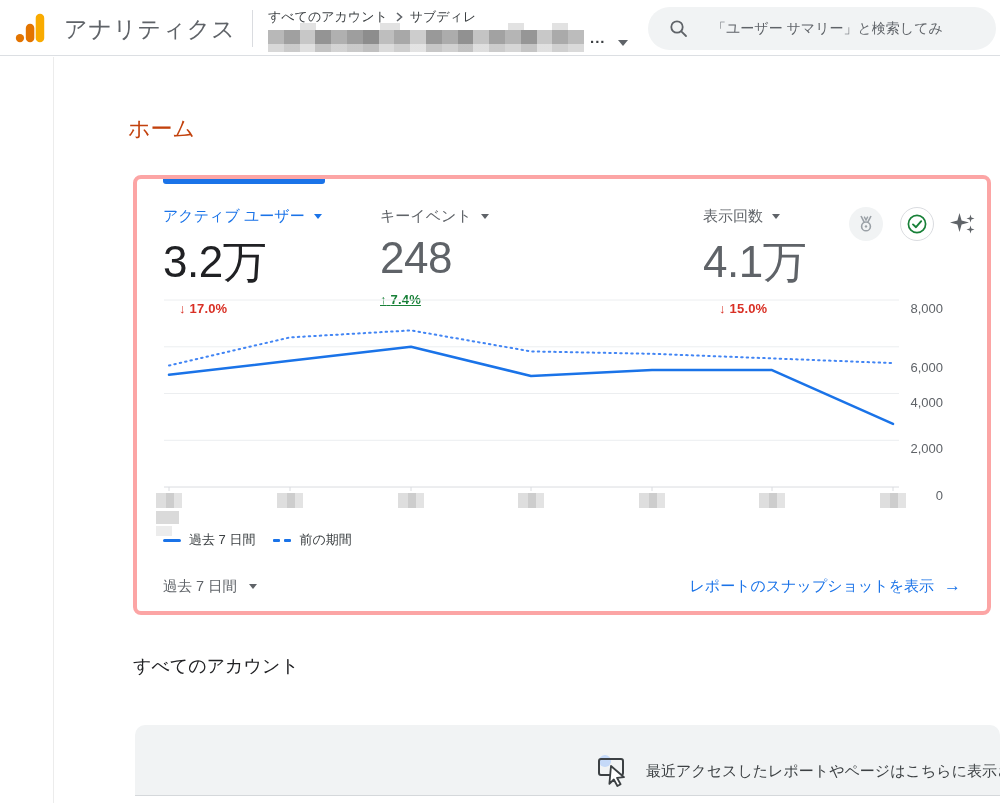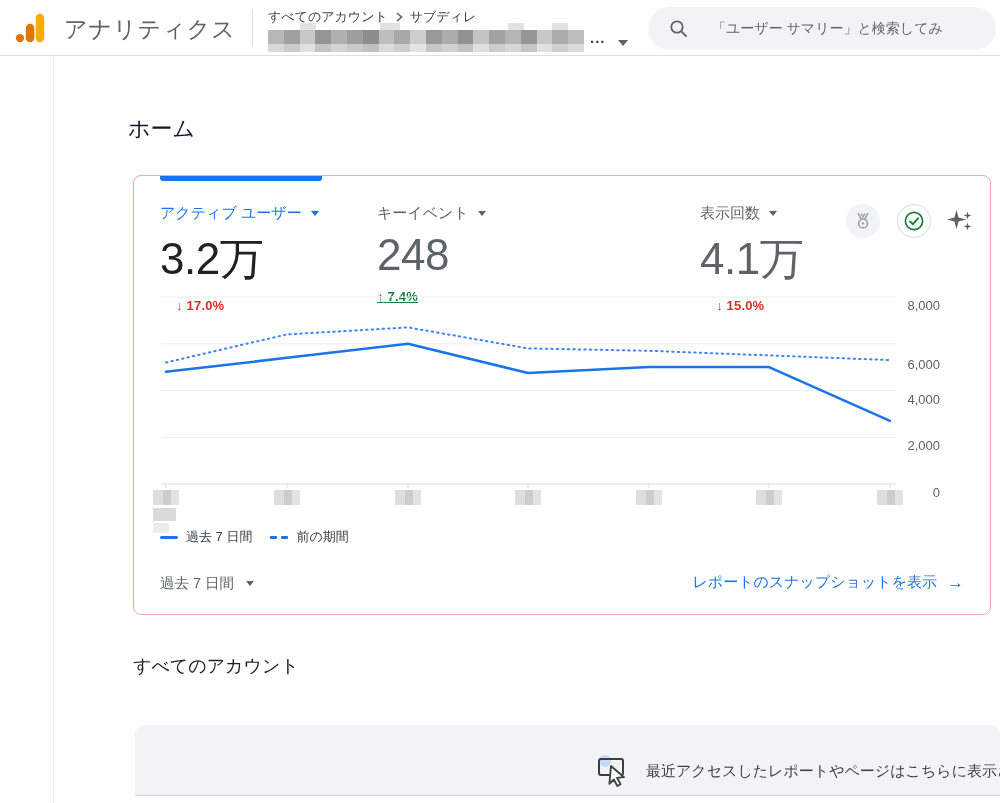--- a/index.html
+++ b/index.html
@@ -34,23 +34,23 @@
   .search-pill .mag { position:absolute; left:20px; top:11px; }
   .search-placeholder { position:absolute; left:64px; top:0; line-height:43px; font-size:14px; color:#5f6368;
                         white-space:nowrap; overflow:hidden; width:280px; }
   
   .sidebar { position:absolute; left:0; top:57px; width:54px; height:746px; background:#fff;
              border-right:1px solid #ececec; z-index:5; }
   .nav-btn { position:absolute; cursor:pointer; }
   .home-btn { left:7px; top:80px; width:40px; height:40px; border-radius:50%; background:#1a73e8;
               display:flex; align-items:center; justify-content:center; }
   
-  .page-title { position:absolute; left:128px; top:114px; font-size:22px; color:#0f172a; }
+  .page-title { position:absolute; left:128px; top:114px; font-size:22px; color:#c2410c; }
   .overview-card { position:absolute; left:133px; top:175px; width:858px; height:440px; background:#fff;
-                   border:1px solid #fca5a5; border-radius:8px; }
+                   border:4px solid #fca5a5; border-radius:8px; }
   .tab-indicator { position:absolute; left:26px; top:0; width:162px; height:5px; background:#1a73e8;
                    border-radius:0 0 3px 3px; }
   .metric { position:absolute; top:27px; cursor:pointer; }
   .metric-label-row { display:flex; align-items:center; gap:9px; height:20px; }
   .metric-label { font-size:15px; color:#5f6368; }
   .metric.selected .metric-label { color:#1a73e8; }
   .metric-value { font-size:44px; color:#5f6368; margin-top:7px; letter-spacing:-.5px; }
   .metric.selected .metric-value { color:#202124; }
   .metric-delta { margin-top:9px; font-size:13px; font-weight:bold; letter-spacing:.2px; }
   .metric-delta.down { color:#d93025;margin-left:16px; }
@@ -72,21 +72,21 @@
   .ytick { position:absolute; left:770px; width:36px; text-align:right; font-size:13px; color:#5f6368; }
   
   .legend { position:absolute; left:26px; top:352px; display:flex; align-items:center; gap:18px;
             font-size:13px; color:#3c4043; }
   .legend-item { display:flex; align-items:center; gap:8px; }
   .sw-solid { width:18px; height:3px; background:#1a73e8; border-radius:2px; }
   .sw-dash { display:flex; gap:4px; }
   .sw-dash span { width:7px; height:3px; background:#1a73e8; border-radius:1px; }
   .range-dd { position:absolute; left:26px; top:398px; display:flex; align-items:center; gap:12px;
               font-size:14.5px; color:#5f6368; cursor:pointer; }
-  .snapshot-link { position:absolute; right:26px; top:397px; display:flex; align-items:flex-start; gap:10px;
+  .snapshot-link { position:absolute; right:26px; top:397px; display:flex; align-items:center; gap:10px;
                    font-size:15px; color:#1a73e8; cursor:pointer; }
   .snapshot-link .arr { font-size:17px; }
   
   .recent-heading { position:absolute; left:133px; top:654px; font-size:18px; color:#202124; }
   .recent-card { position:absolute; left:135px; top:725px; width:865px; height:71px; background:#f1f3f4;
                  border-radius:10px 10px 0 0; border-bottom:1px solid #d5d8db; }
   .recent-empty { position:absolute; left:461px; top:28px; display:flex; align-items:center; gap:14px; }
   .recent-empty .msg { font-size:15px; color:#3c4043; white-space:nowrap; }
 </style>
 </head>

